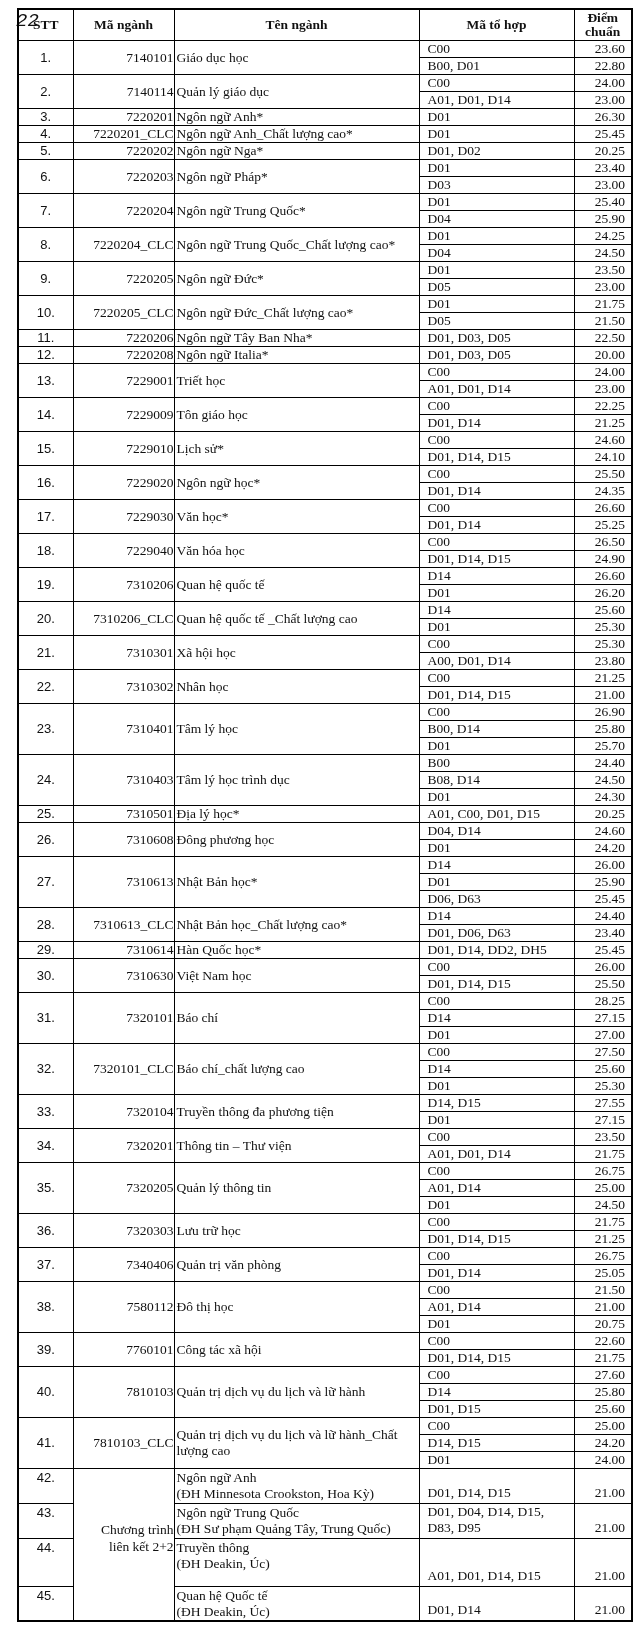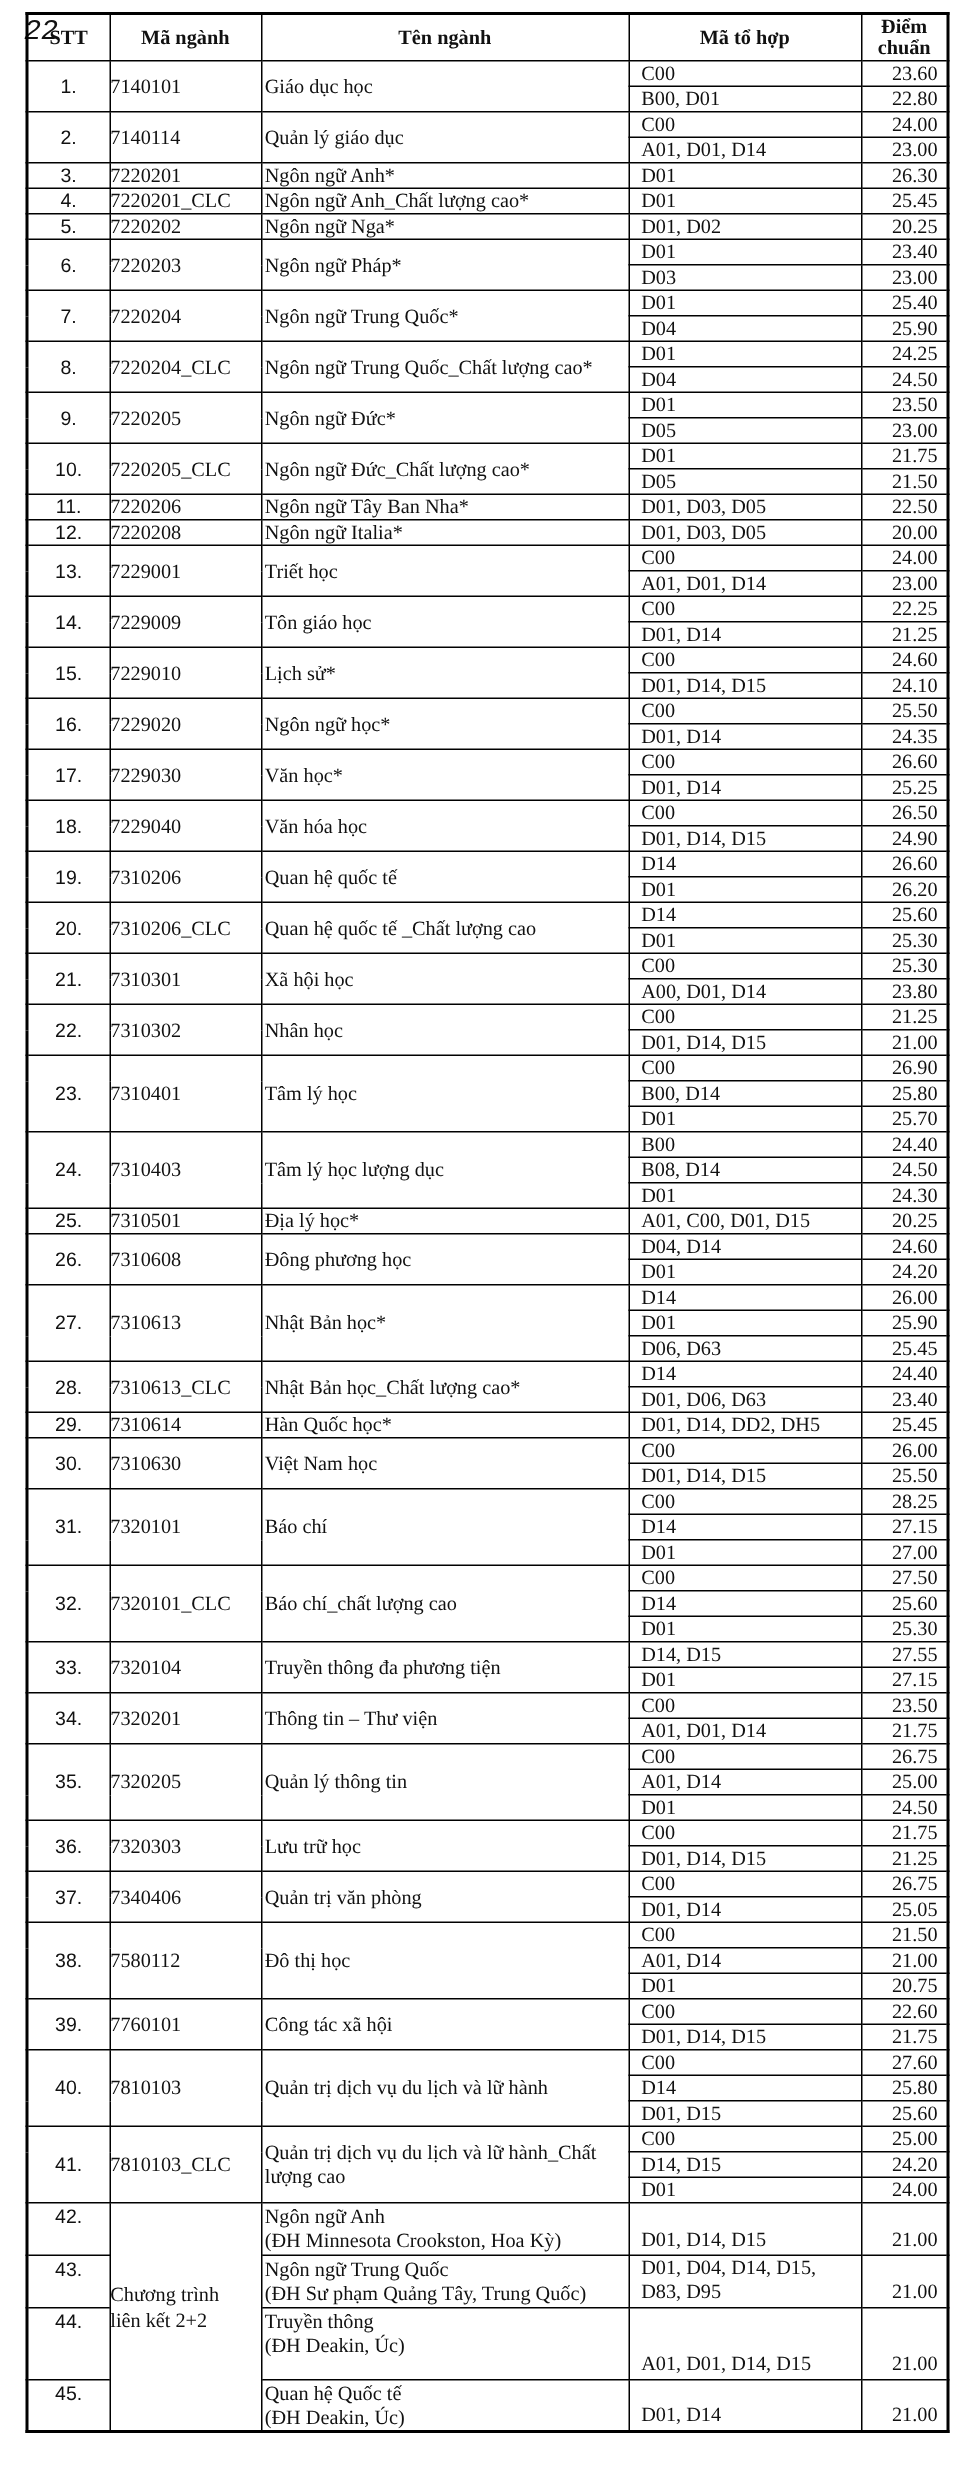--- a/index.html
+++ b/index.html
@@ -35,21 +35,21 @@
     padding: 0 2px;
     margin-top: 28px;
   }
   td { font-size: 13.5px; line-height: 16px; padding: 0; vertical-align: middle; }
   tr.sub, tr.linked { height: 17px; }
   .col-stt {
     text-align: center;
     font-family: "Liberation Sans", "DejaVu Sans", sans-serif;
     font-size: 13px;
   }
-  .col-code { text-align: left; }
+  .col-code { text-align: right; }
   .col-name { text-align: left; padding: 0 4px 0 2px; white-space: pre-line; }
   .col-combo { text-align: left; padding: 0 4px 0 8px; }
   .col-score { text-align: right; padding: 0 6px 0 2px; }
   .top { vertical-align: top; padding-top: 1px; }
   .bottom { vertical-align: bottom; padding-bottom: 2px; }
   .merged-code {
     vertical-align: top; padding-top: 52px;
     white-space: pre-line; line-height: 17px;
   }
   tr[data-stt="42."] { height: 35px; }
@@ -314,21 +314,21 @@
           <td class="col-combo">B00, D14</td>
           <td class="col-score">25.80</td>
         </tr>
         <tr class="sub" data-stt="23.">
           <td class="col-combo">D01</td>
           <td class="col-score">25.70</td>
         </tr>
         <tr class="sub" data-stt="24.">
           <td class="col-stt" rowspan="3">24.</td>
           <td class="col-code" rowspan="3">7310403</td>
-          <td class="col-name" rowspan="3">Tâm lý học lượng dục</td>
+          <td class="col-name" rowspan="3">Tâm lý học trình dục</td>
           <td class="col-combo">B00</td>
           <td class="col-score">24.40</td>
         </tr>
         <tr class="sub" data-stt="24.">
           <td class="col-combo">B08, D14</td>
           <td class="col-score">24.50</td>
         </tr>
         <tr class="sub" data-stt="24.">
           <td class="col-combo">D01</td>
           <td class="col-score">24.30</td>

